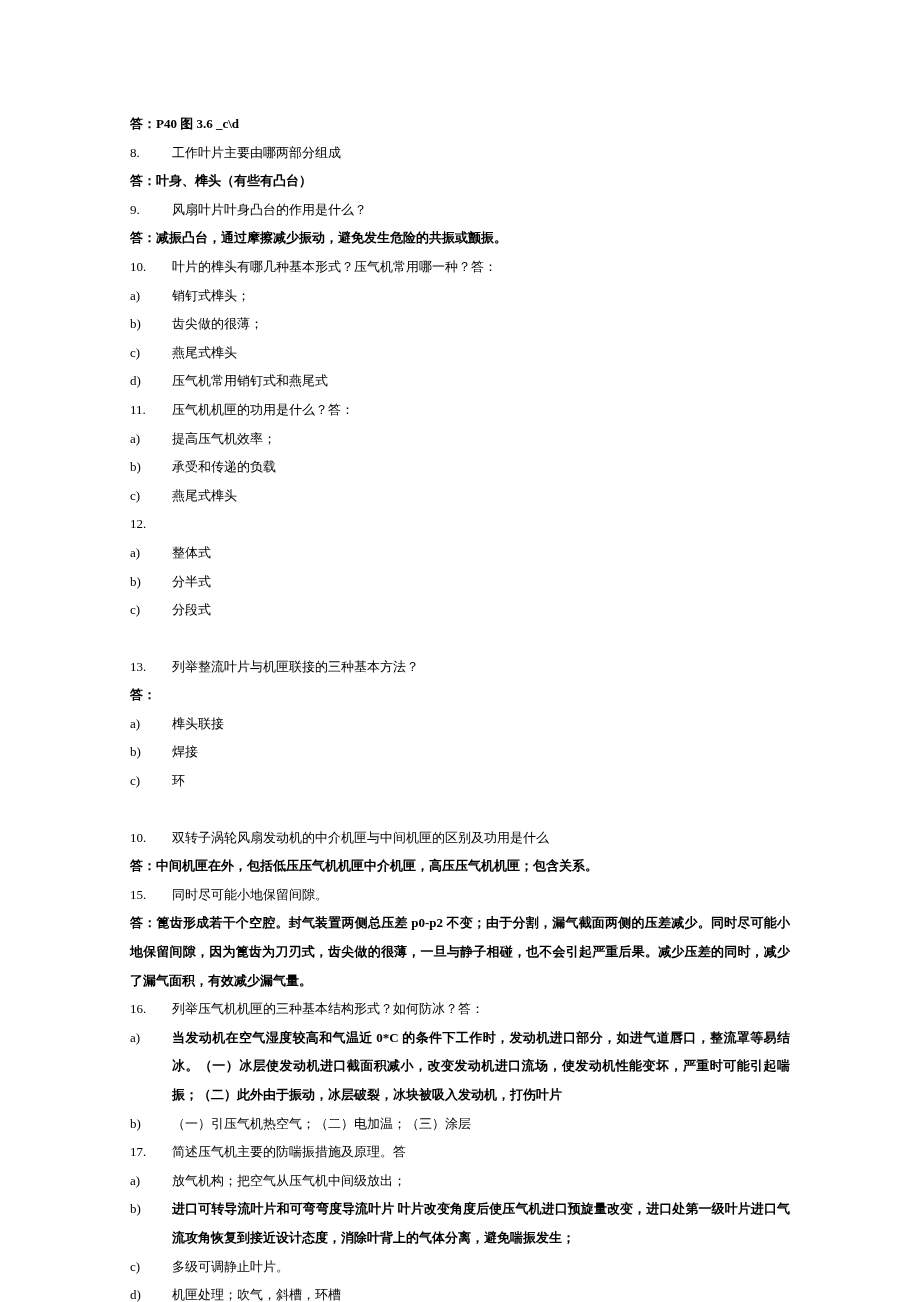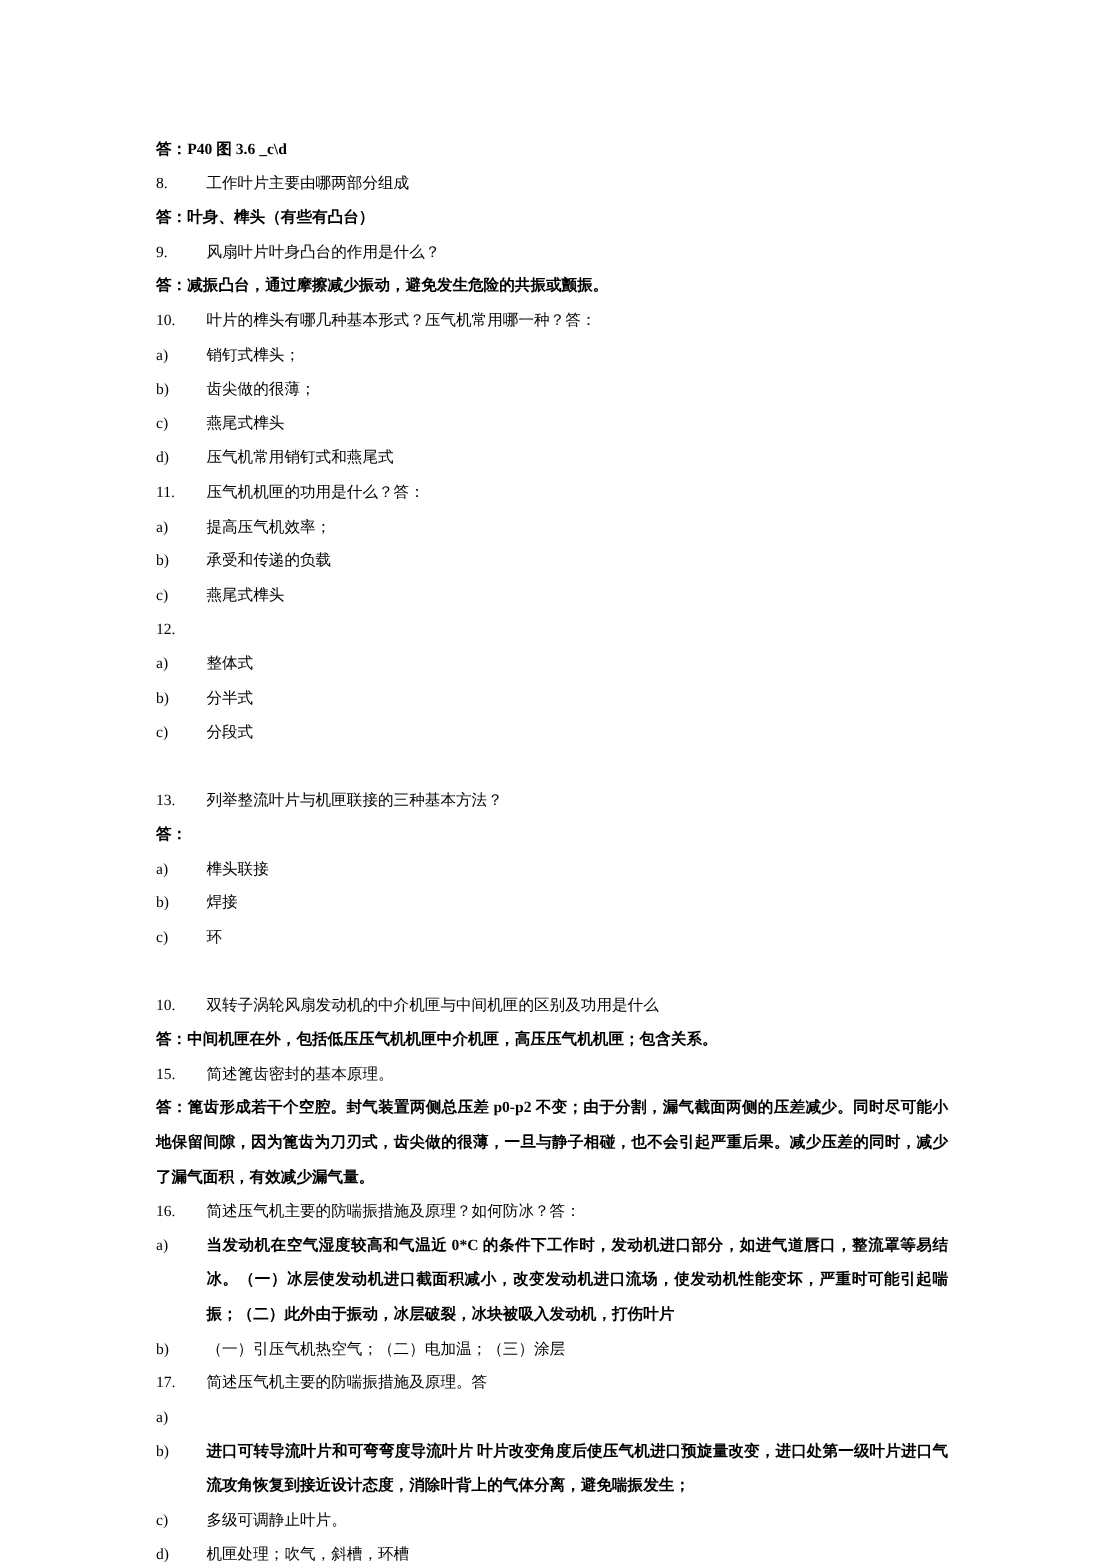--- a/index.html
+++ b/index.html
@@ -128,43 +128,44 @@
 <div class="gap"></div>
 
 <div class="num-item">
   <span class="num">10.</span>
   <span>双转子涡轮风扇发动机的中介机匣与中间机匣的区别及功用是什么</span>
 </div>
 <div class="line">答：中间机匣在外，包括低压压气机机匣中介机匣，高压压气机机匣；包含关系。</div>
 
 <div class="num-item">
   <span class="num">15.</span>
-  <span>简述篦齿密封的基本原理。</span>
+  <span>同时尽可能小地保留间隙。</span>
 </div>
 <div class="line">答：篦齿形成若干个空腔。封气装置两侧总压差 p0-p2 不变；由于分割，漏气截面两侧的压差减少。同时尽可能小地保留间隙，因为篦齿为刀刃式，齿尖做的很薄，一旦与静子相碰，也不会引起严重后果。减少压差的同时，减少了漏气面积，有效减少漏气量。</div>
 
 <div class="num-item">
   <span class="num">16.</span>
-  <span>简述压气机主要的防喘振措施及原理？如何防冰？答：</span>
+  <span>列举压气机机匣的三种基本结构形式？如何防冰？答：</span>
 </div>
 <div class="list-item">
     <span class="marker">a)</span>
     <span class="line">当发动机在空气湿度较高和气温近 0*C 的条件下工作时，发动机进口部分，如进气道唇口，整流罩等易结冰。（一）冰层使发动机进口截面积减小，改变发动机进口流场，使发动机性能变坏，严重时可能引起喘振；（二）此外由于振动，冰层破裂，冰块被吸入发动机，打伤叶片</span>
   </div>
 <div class="list-item">
     <span class="marker">b)</span>
     <span>（一）引压气机热空气；（二）电加温；（三）涂层</span>
   </div>
 
 <div class="num-item">
   <span class="num">17.</span>
   <span>简述压气机主要的防喘振措施及原理。答</span>
 </div>
 <div class="list-item">
     <span class="marker">a)</span>
+    <span>放气机构；把空气从压气机中间级放出；</span>
   </div>
 <div class="list-item">
     <span class="marker">b)</span>
     <span class="line">进口可转导流叶片和可弯弯度导流叶片  叶片改变角度后使压气机进口预旋量改变，进口处第一级叶片进口气流攻角恢复到接近设计态度，消除叶背上的气体分离，避免喘振发生；</span>
   </div>
 <div class="list-item">
     <span class="marker">c)</span>
     <span>多级可调静止叶片。</span>
   </div>
 <div class="list-item">

